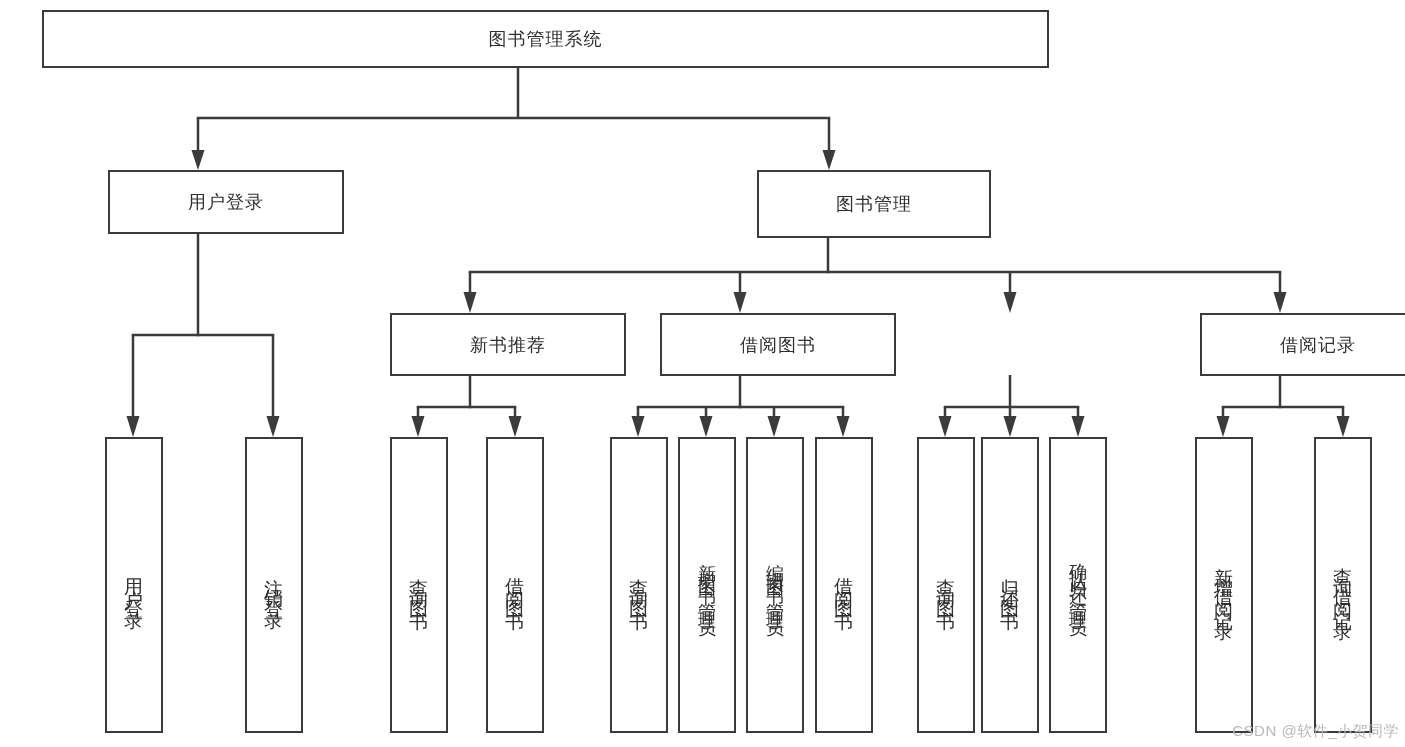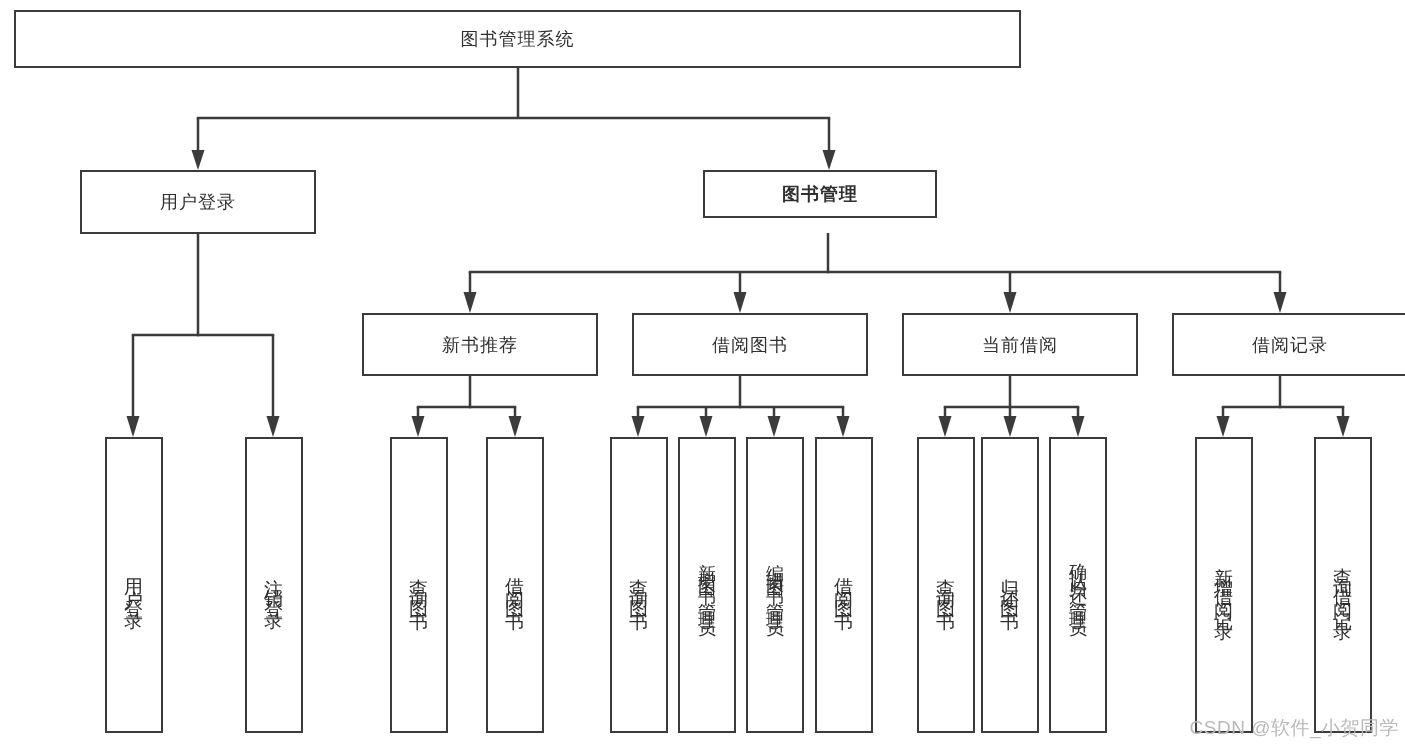--- a/index.html
+++ b/index.html
@@ -15,41 +15,41 @@
     font-family:"Liberation Sans","DejaVu Sans",sans-serif;
     color:var(--text);
   }
   .connectors{position:absolute;left:0;top:0;pointer-events:none;}
   .connectors line{stroke:var(--line);stroke-width:2.5;}
   .connectors polygon{fill:var(--line);}
   .hbox{
     position:absolute;box-sizing:border-box;
     border:2px solid var(--line);background:#fff;
     display:flex;align-items:center;justify-content:center;
-    font-size:18px;letter-spacing:1px;white-space:nowrap;
+    font-size:18px;letter-spacing:1px;white-space:nowrap;margin-left:28px;
   }
   .root{left:14px;top:10px;width:1007px;height:58px;}
   .l2a{left:80px;top:170px;width:236px;height:64px;}
-  .l2b{left:703px;top:170px;width:234px;height:48px;font-weight:bold;}
+  .l2b{left:729px;top:170px;width:234px;height:68px;}
   .l3{top:313px;width:236px;height:63px;}
   .l3a{left:362px;} .l3b{left:632px;} .l3c{left:902px;} .l3d{left:1172px;}
   .leaf{
     position:absolute;box-sizing:border-box;top:437px;width:58px;height:296px;
     border:2px solid var(--line);background:#fff;
     display:flex;align-items:center;justify-content:center;
   }
   .vtext{
     writing-mode:vertical-rl;text-orientation:mixed;
     font-size:19px;letter-spacing:11px;line-height:1;
     white-space:nowrap;color:var(--text);
   }
   .leaf.long .vtext{font-size:18px;letter-spacing:8px;}
   .watermark{
     position:absolute;right:6px;bottom:6px;
-    font-size:19px;letter-spacing:0.5px;color:var(--wm);
+    font-size:15px;letter-spacing:0.5px;color:var(--wm);
     background:transparent;white-space:nowrap;
   }
 </style>
 </head>
 <body>
 
 <div class="canvas">
 
   <svg class="connectors" width="1405" height="747" viewBox="0 0 1405 747">
 
@@ -123,23 +123,20 @@
   <div class="hbox l2b">
     <span>图书管理</span>
   </div>
 
   <div class="hbox l3 l3a">
     <span>新书推荐</span>
   </div>
   <div class="hbox l3 l3b">
     <span>借阅图书</span>
   </div>
-  <div class="hbox l3 l3c">
-    <span>当前借阅</span>
-  </div>
   <div class="hbox l3 l3d">
     <span>借阅记录</span>
   </div>
 
   <div class="leaf" style="left:105px">
     <span class="vtext">用户登录</span>
   </div>
   <div class="leaf" style="left:245px">
     <span class="vtext">注销登录</span>
   </div>

